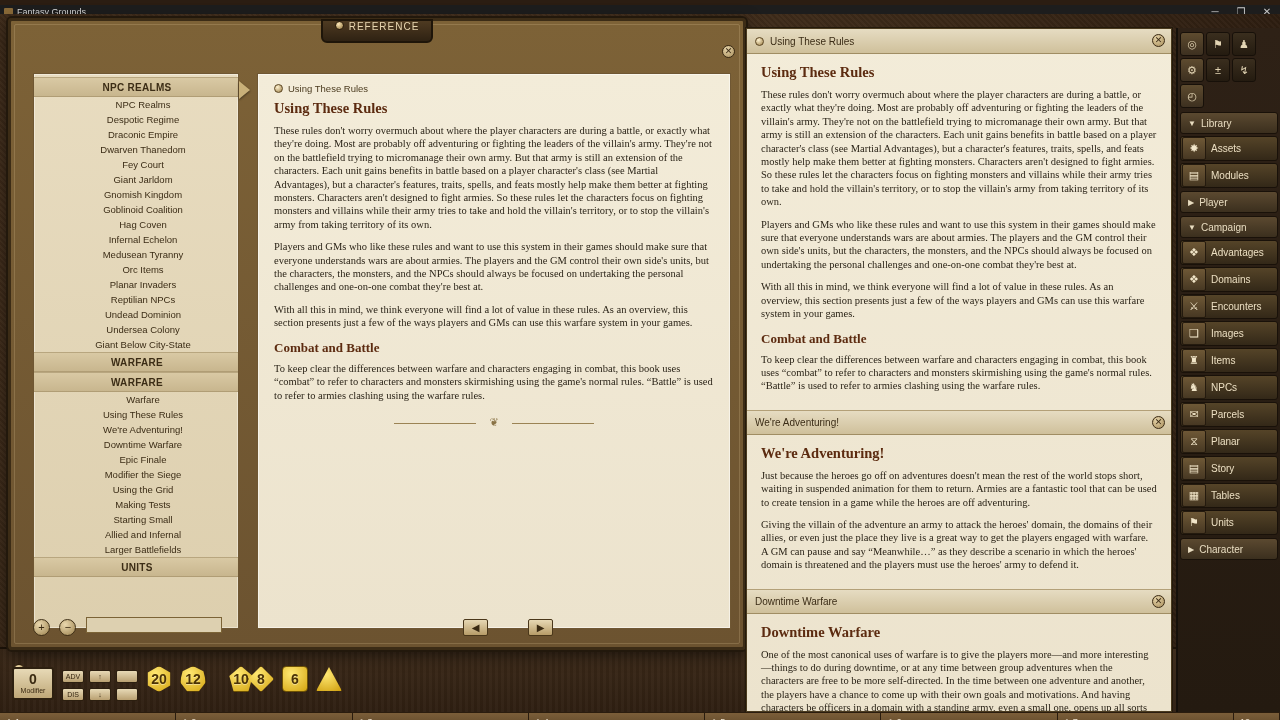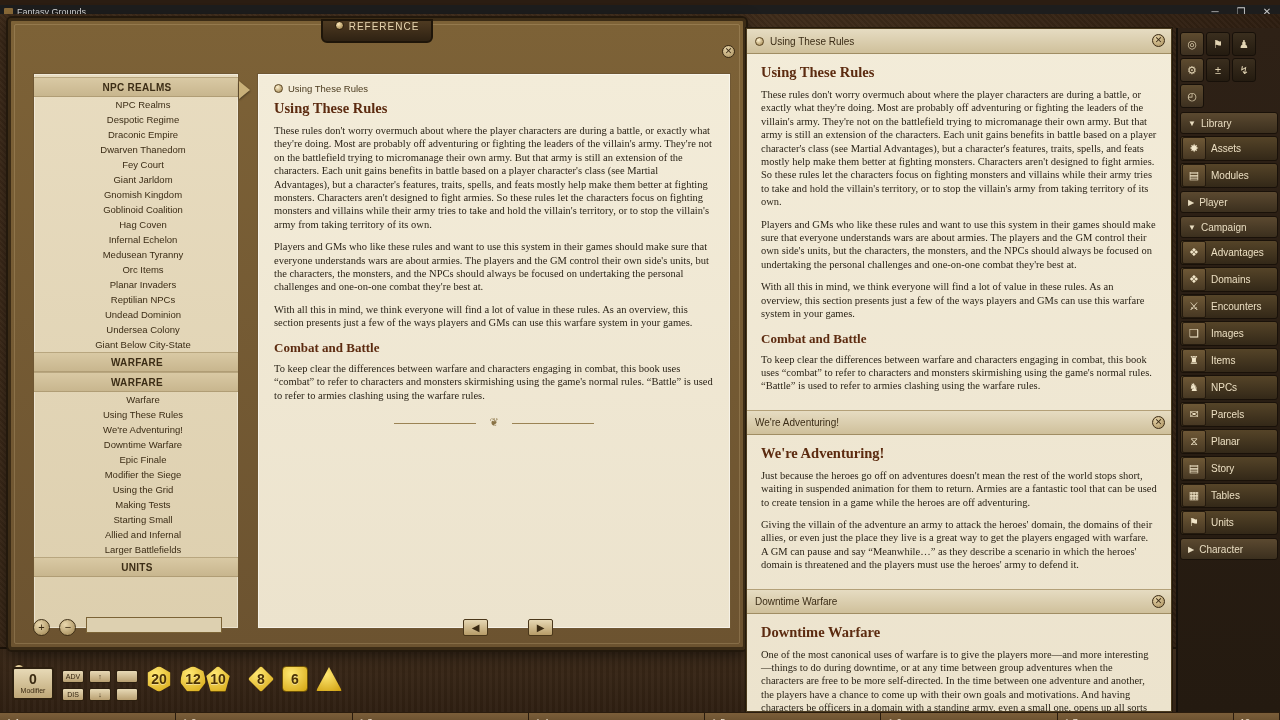--- a/index.html
+++ b/index.html
@@ -509,21 +509,21 @@
   <div class="advbtn" style="left:89px; top:674px;">↓</div>
   <div class="advbtn" style="left:116px; top:656px;"></div>
   <div class="advbtn" style="left:116px; top:674px;"></div>
 
   <div class="die d20" style="left:146px; top:652px;">
     <span>20</span>
   </div>
   <div class="die d12" style="left:180px; top:652px;">
     <span>12</span>
   </div>
-  <div class="die d10" style="left:205px; top:652px;">
+  <div class="die d10" style="left:228px; top:652px;">
     <span>10</span>
   </div>
   <div class="die d8" style="left:248px; top:652px;">
     <span>8</span>
   </div>
   <div class="die d6" style="left:282px; top:652px;">
     <span>6</span>
   </div>
   <div class="die d4" style="left:316px; top:652px;">
     <span></span>

